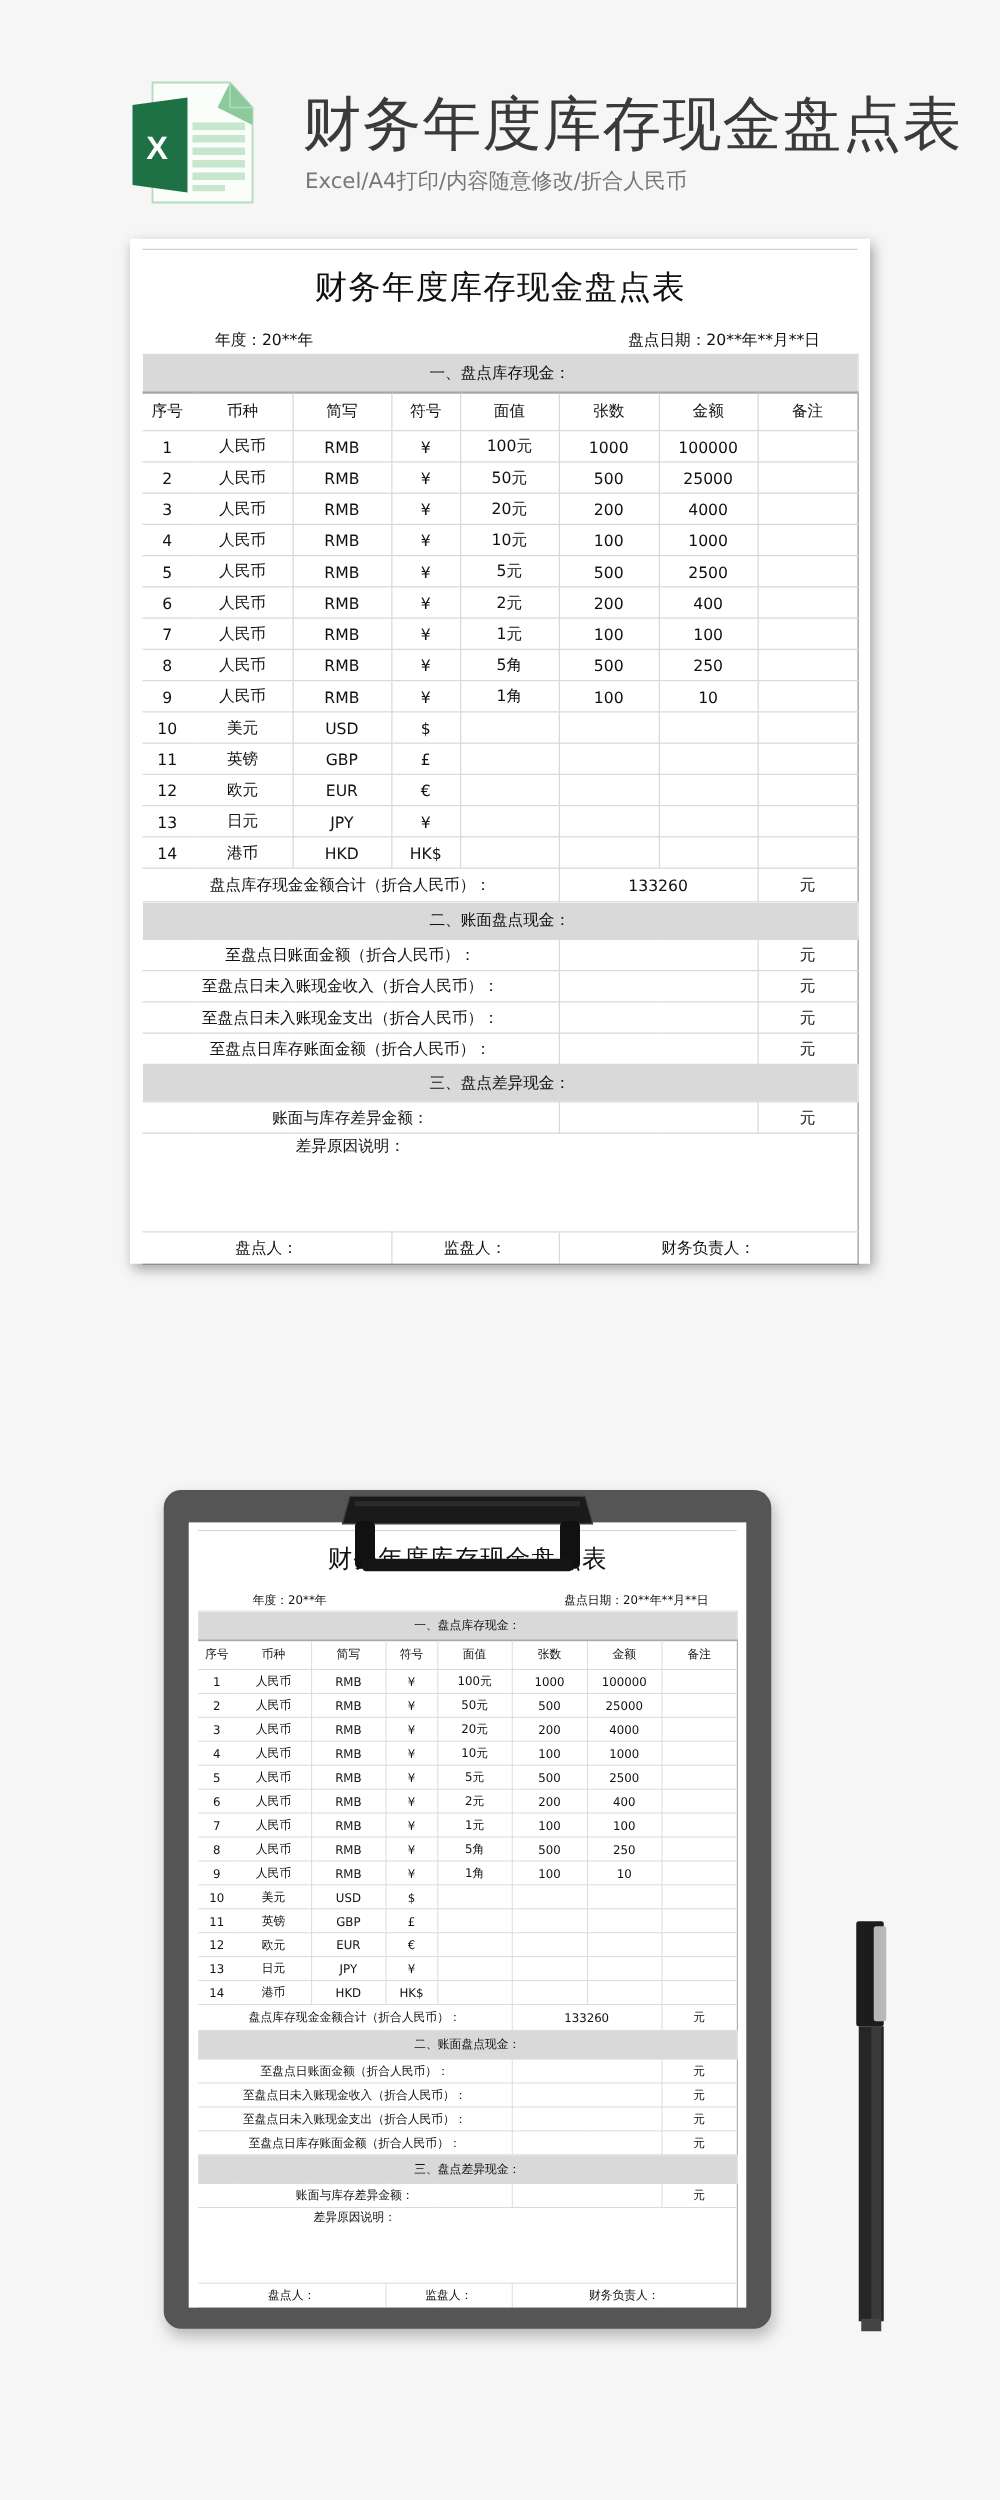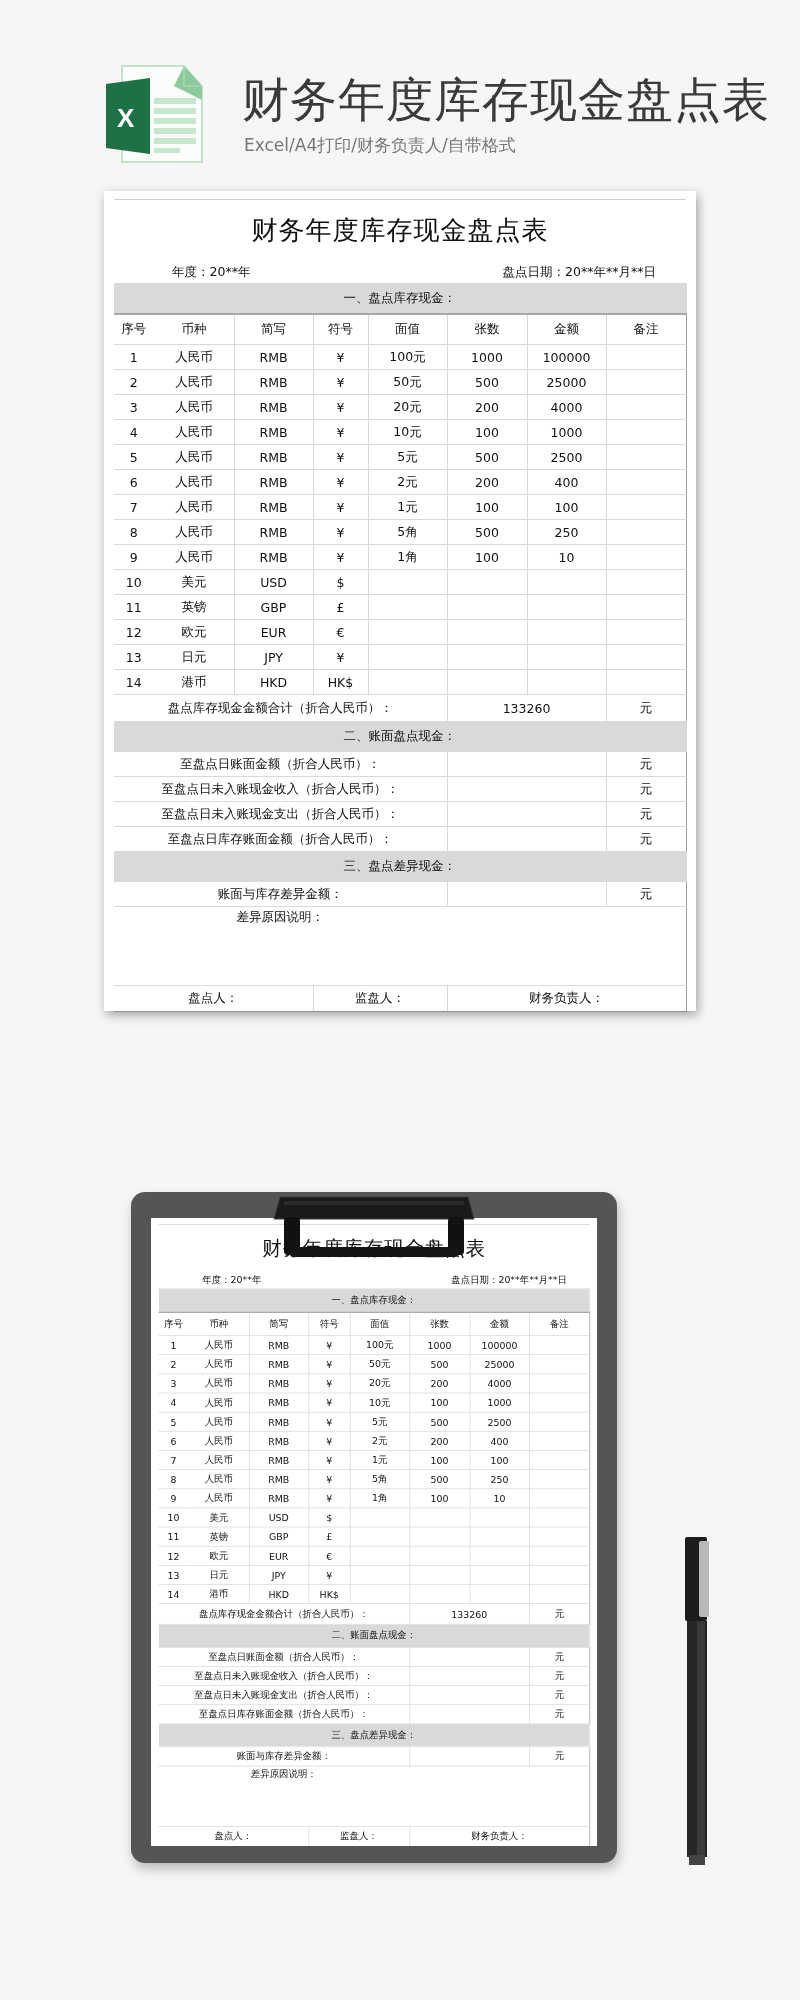--- a/index.html
+++ b/index.html
@@ -88,21 +88,21 @@
     <rect x="50" y="44" width="42" height="6" fill="#c6e6cd"></rect>
     <rect x="50" y="54" width="42" height="6" fill="#c6e6cd"></rect>
     <rect x="50" y="64" width="42" height="6" fill="#c6e6cd"></rect>
     <rect x="50" y="74" width="42" height="6" fill="#c6e6cd"></rect>
     <rect x="50" y="84" width="26" height="5" fill="#c6e6cd"></rect>
     <path d="M2 20 L46 14 V90 L2 84 Z" fill="#1e7145"></path>
     <text x="13" y="63" fill="#fff" font-size="26" font-family="Liberation Sans, sans-serif" font-weight="bold">X</text>
   </svg>
 </div>
 <div class="banner-title">财务年度库存现金盘点表</div>
-<div class="banner-sub">Excel/A4打印/财务负责人/自带格式</div>
+<div class="banner-sub">Excel/A4打印/内容随意修改/折合人民币</div>
 
 <div class="doc doc-main">
   <div class="doc-inner">
     <div class="topline"></div>
     <div class="doc-title">财务年度库存现金盘点表</div>
     <div class="meta-left">年度：20**年</div>
     <div class="meta-right">盘点日期：20**年**月**日</div>
     <table class="sheet">
       <colgroup>
         <col style="width:40px">

